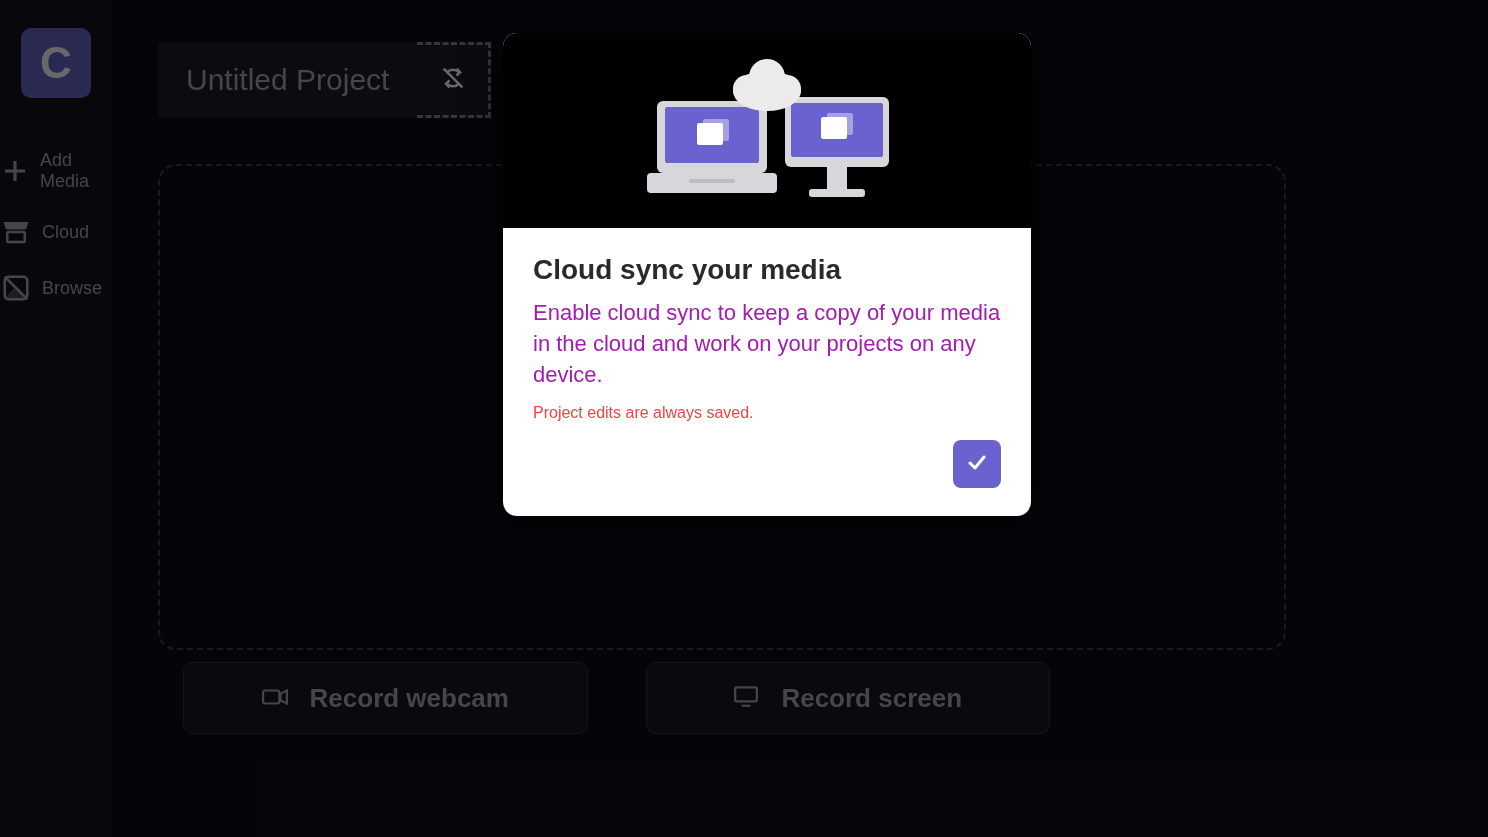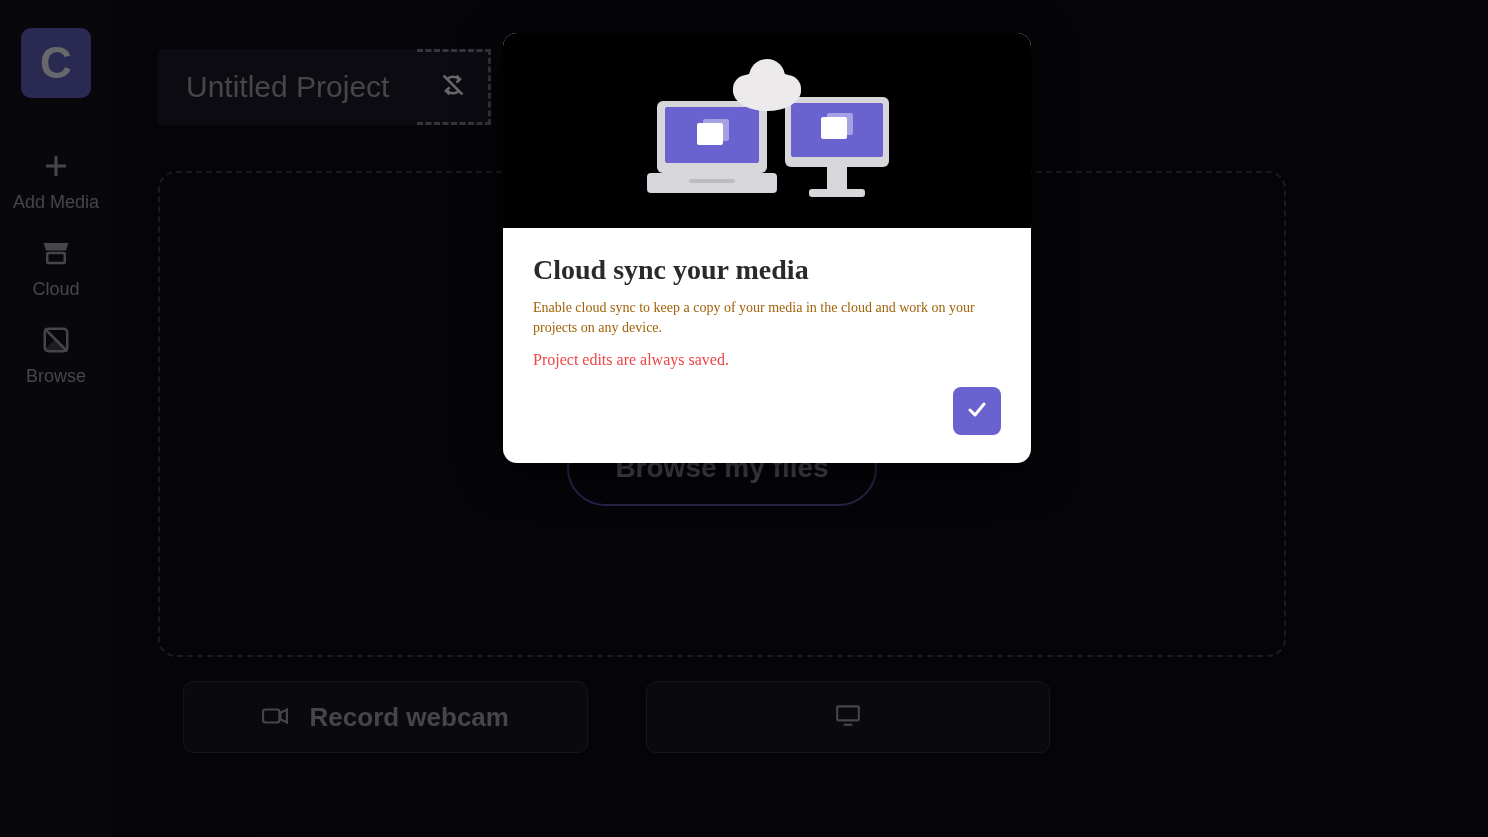--- a/index.html
+++ b/index.html
@@ -20,27 +20,27 @@
   }
   .logo {
     width: 70px; height: 70px;
     background: #5d5cb7;
     border-radius: 10px;
     display: flex; align-items: center; justify-content: center;
     color: #e6e6f0; font-size: 44px; font-weight: 700;
     margin-bottom: 28px;
   }
   .nav-item {
-    display: flex; flex-direction: column; align-items: center;
+    display: flex; flex-direction: row; align-items: center;
     gap: 10px; color: #9b9ba3; font-size: 18px; font-weight: 500;
     cursor: pointer; width: 100%;
   }
   .nav-icon { width: 32px; height: 32px; display:flex; align-items:center; justify-content:center; }
   .main {
-    position: absolute; left: 158px; top: 49px; right: 40px;
+    position: absolute; left: 158px; top: 42px; right: 40px;
   }
   .title-row { display: flex; align-items: center; gap: 0; }
   .project-title {
     background: #1a1a26; padding: 18px 28px;
     font-size: 30px; color: #9b9ba3; border-radius: 4px 0 0 4px;
     height: 76px; display: flex; align-items: center;
   }
   .sync-btn {
     width: 74px; height: 76px;
     display: flex; align-items: center; justify-content: center;
@@ -53,42 +53,42 @@
     height: 486px; width: 1128px;
     display: flex; flex-direction: column; align-items: center; justify-content: center;
     gap: 70px;
   }
   .drop-text { font-size: 32px; color: #9b9ba3; font-weight: 500; }
   .browse-btn {
     border: 2px solid #5550a0; border-radius: 999px;
     padding: 20px 46px; font-size: 28px; color: #9b9ba3; font-weight: 600;
     background: transparent;
   }
-  .record-row { display: flex; gap: 58px; margin-top: 24px; width: 892px; padding-left: 25px; }
+  .record-row { display: flex; gap: 58px; margin-top: 12px; width: 892px; padding-left: 25px; }
   .record-btn {
     flex: 1; border: 1px solid #2e2e3a; border-radius: 10px;
     height: 72px; display: flex; align-items: center; justify-content: center;
     gap: 22px; font-size: 26px; color: #9b9ba3; font-weight: 600;
     background: #14141f;
   }
   .dim-overlay {
     position: absolute; inset: 0; background: rgba(0,0,0,0.55);
   }
   .popover {
     position: absolute; left: 503px; top: 33px; width: 528px;
     background: #fff; border-radius: 14px; overflow: hidden;
     box-shadow: 0 10px 40px rgba(0,0,0,0.6);
   }
   .popover-hero {
     background: #000; height: 195px;
     display: flex; align-items: center; justify-content: center;
   }
-  .popover-body { padding: 26px 30px 28px 30px; font-family: Liberation Serif, serif; }
+  .popover-body { padding: 26px 30px 28px 30px; }
   .popover-title { font-size: 28px; font-weight: 700; color: #2a2a2a; margin-bottom: 12px; }
-  .popover-desc { font-size: 14px; color: #a16207; line-height: 1.4; margin-bottom: 14px; }
+  .popover-desc { font-size: 22px; color: #a21caf; line-height: 1.4; margin-bottom: 14px; }
   .popover-note { font-size: 16px; color: #ef4444; margin-bottom: 18px; }
   .popover-actions { display: flex; justify-content: flex-end; }
   .confirm-btn {
     width: 48px; height: 48px; background: #6a63cf; border-radius: 8px;
     display: flex; align-items: center; justify-content: center;
   }
 </style>
 </head>
 <body>
 
@@ -161,20 +161,21 @@
       </span>
       <span>Record webcam</span>
     </div>
     <div class="record-btn">
       <span>
         <svg width="26" height="22" viewBox="0 0 24 20" fill="none" stroke="#9b9ba3" stroke-width="2">
             <rect x="2" y="2" width="20" height="13" rx="1"></rect>
             <line x1="8" y1="19" x2="16" y2="19"></line>
           </svg>
       </span>
+      <span>Record screen</span>
     </div>
   </div>
 </div>
 
 <div class="dim-overlay"></div>
 
 <div class="popover">
   <div class="popover-hero">
     <svg width="280" height="160" viewBox="0 0 280 160">
 

